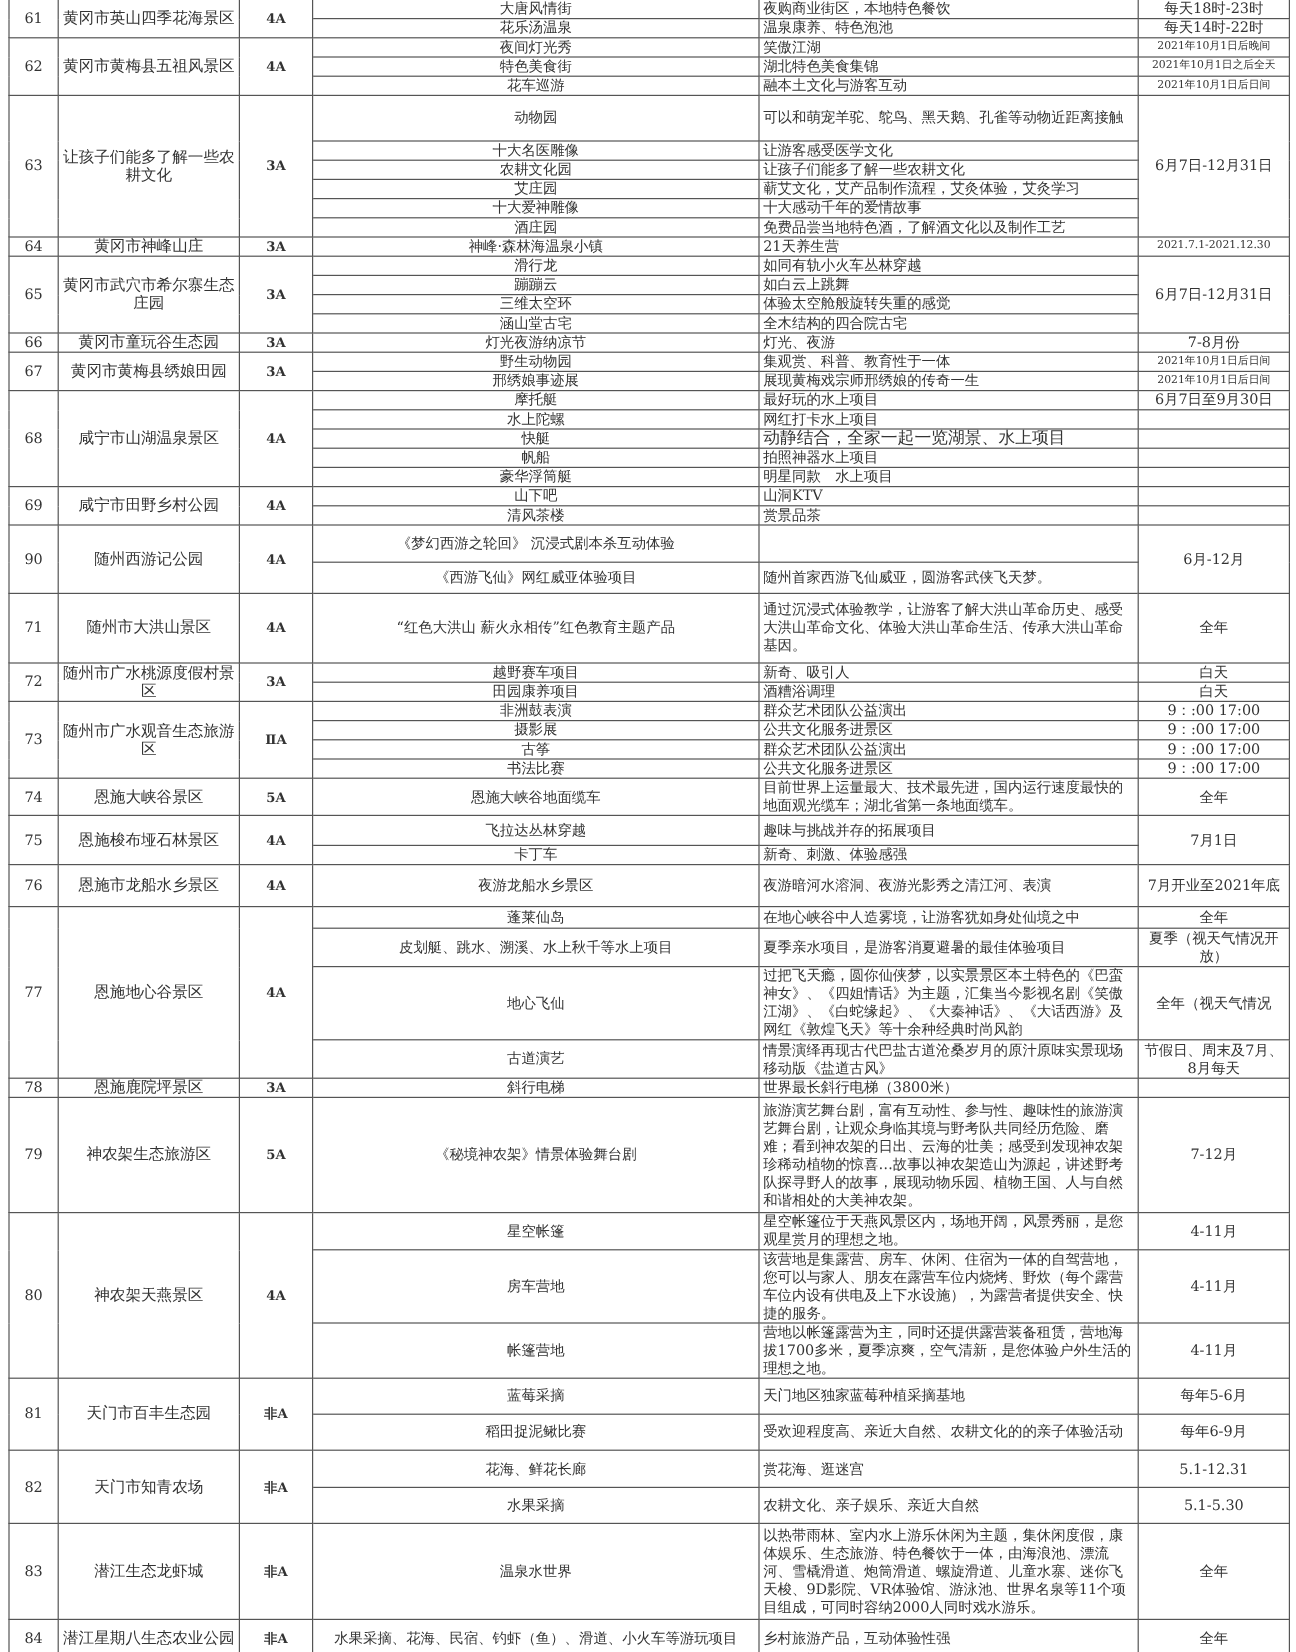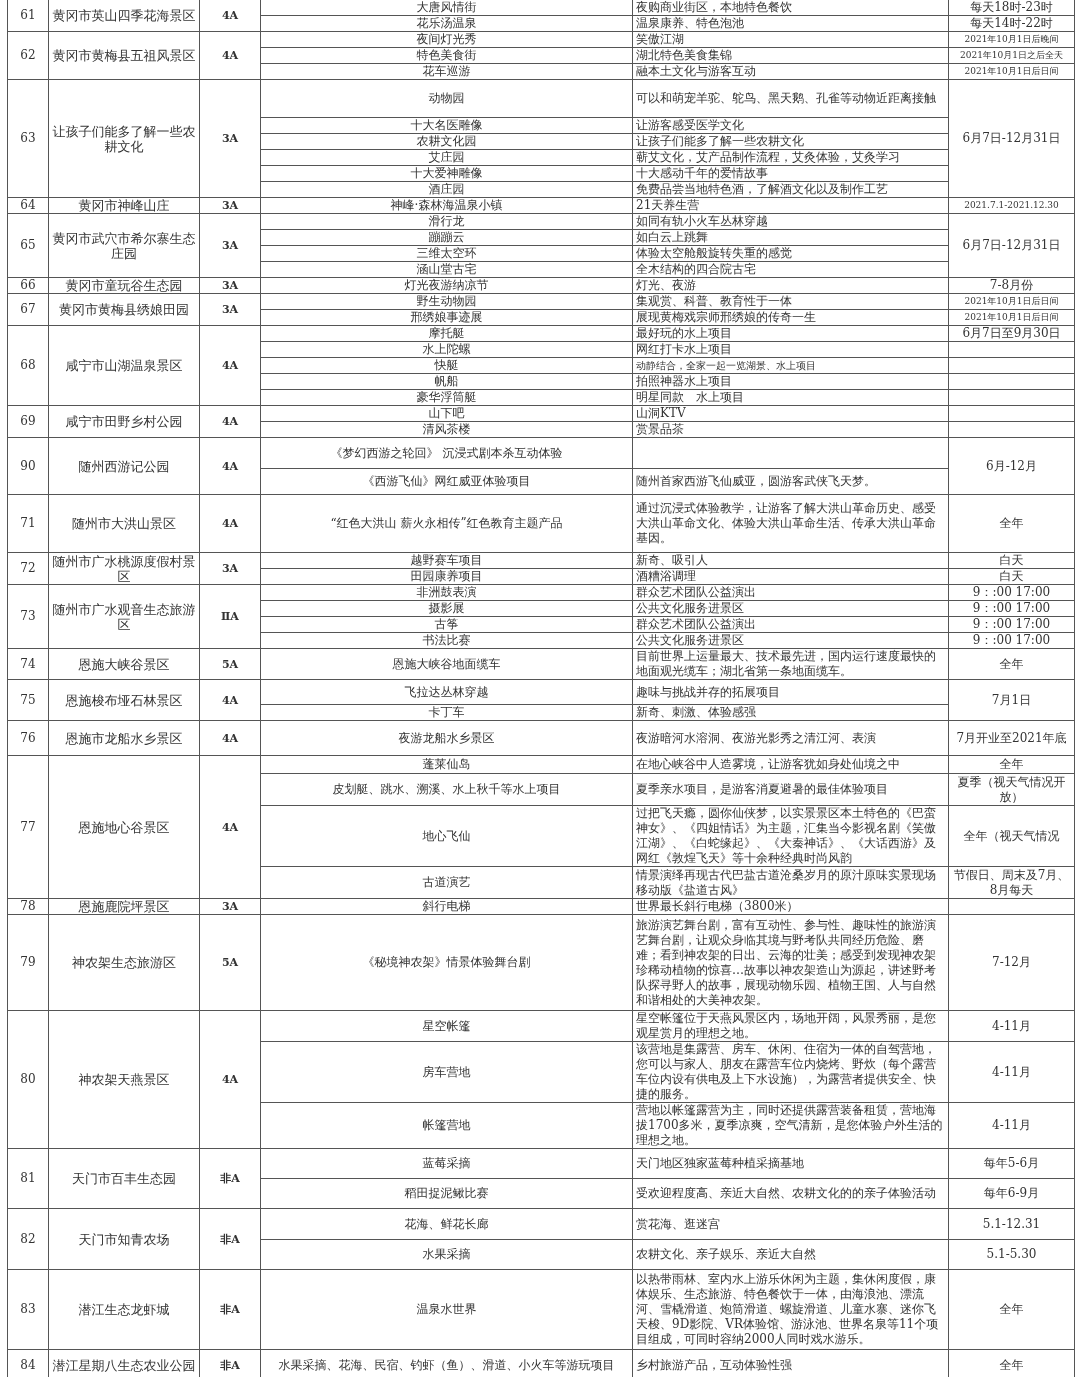--- a/index.html
+++ b/index.html
@@ -9,21 +9,21 @@
   table { border-collapse:collapse; width:1067px; table-layout:fixed; }
   td { border:1.5px solid #555; padding:0 3px; font-size:12px; line-height:15px;
        vertical-align:middle; overflow:hidden; }
   td.no { text-align:center; font-size:12px; }
   td.name { text-align:center; font-size:13px; }
   td.grade { text-align:center; font-size:11px;font-weight:bold; }
   td.proj { text-align:center; font-size:12px; }
   td.desc { text-align:left; font-size:12px; line-height:15px; }
   td.time { text-align:center; font-size:12px; line-height:15px; }
   td.time.small { font-size:9px; }
-  td.desc.small { font-size:10px;font-family:Liberation Serif, serif; }
+  td.desc.small { font-size:14px;font-family:Liberation Serif, serif; }
 </style>
 </head>
 <body>
 
 <div id="sheet">
 <table>
   <colgroup>
     <col style="width:41px">
         <col style="width:151px">
         <col style="width:61px">

